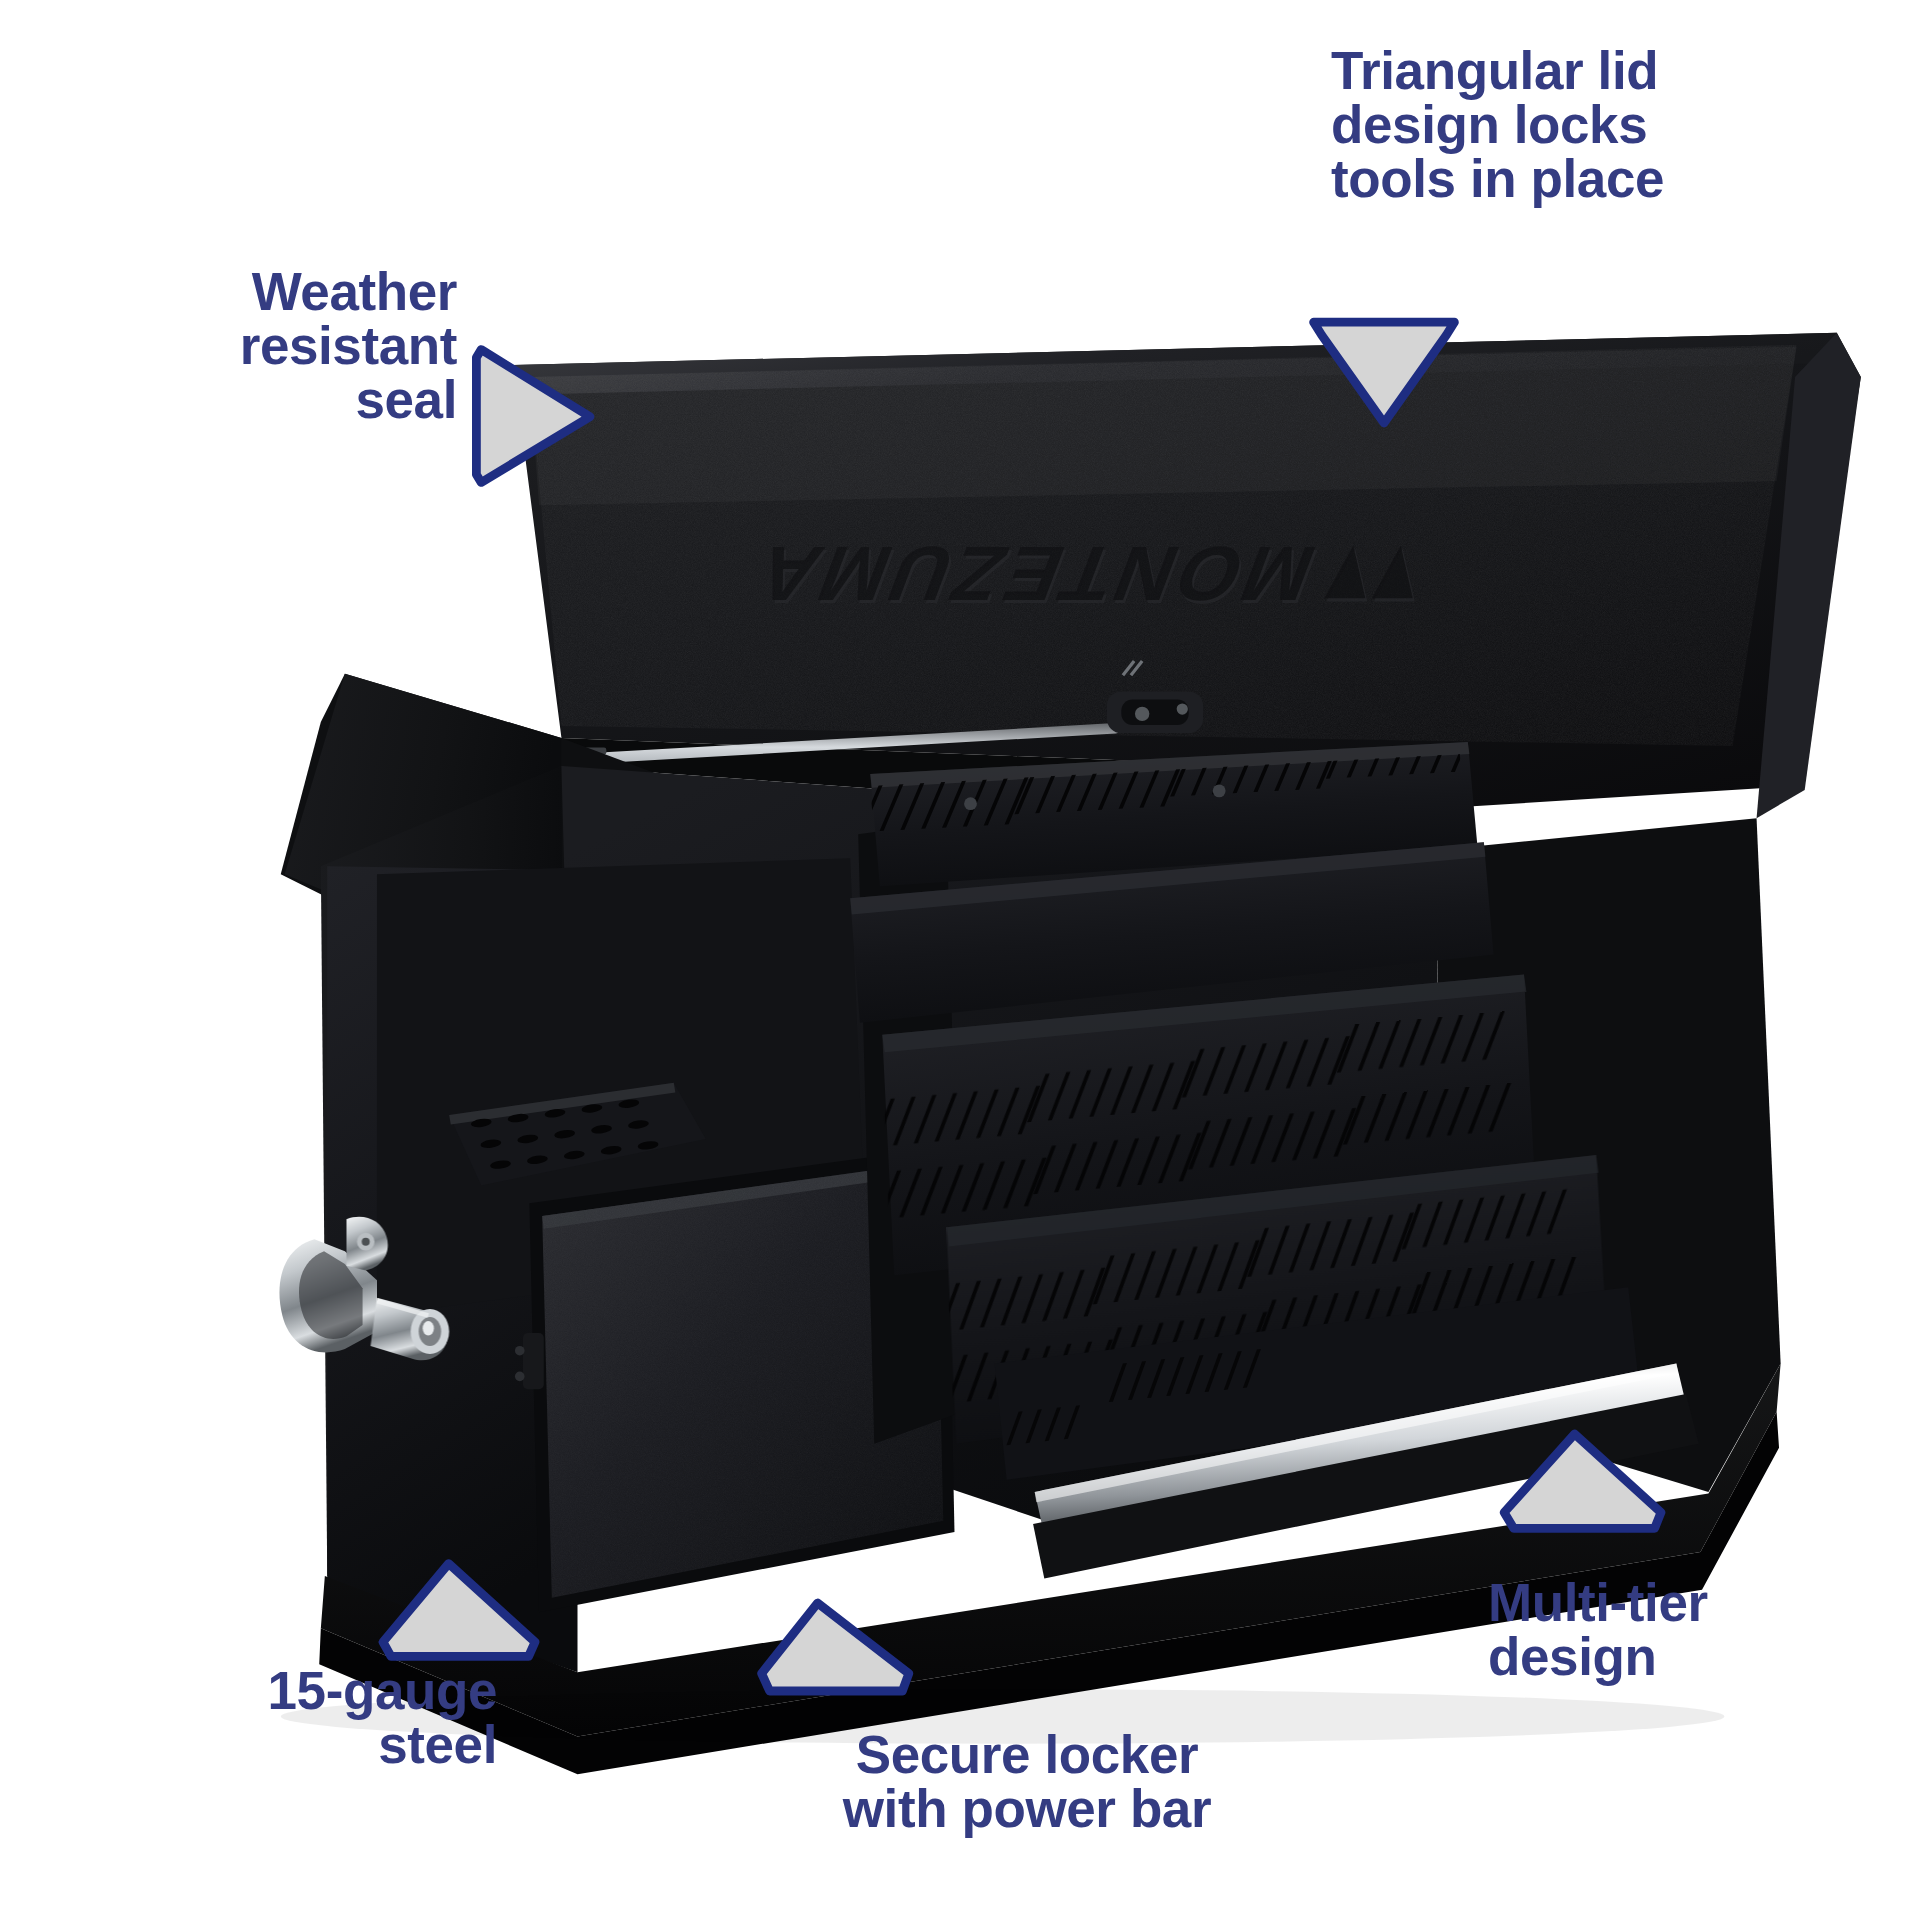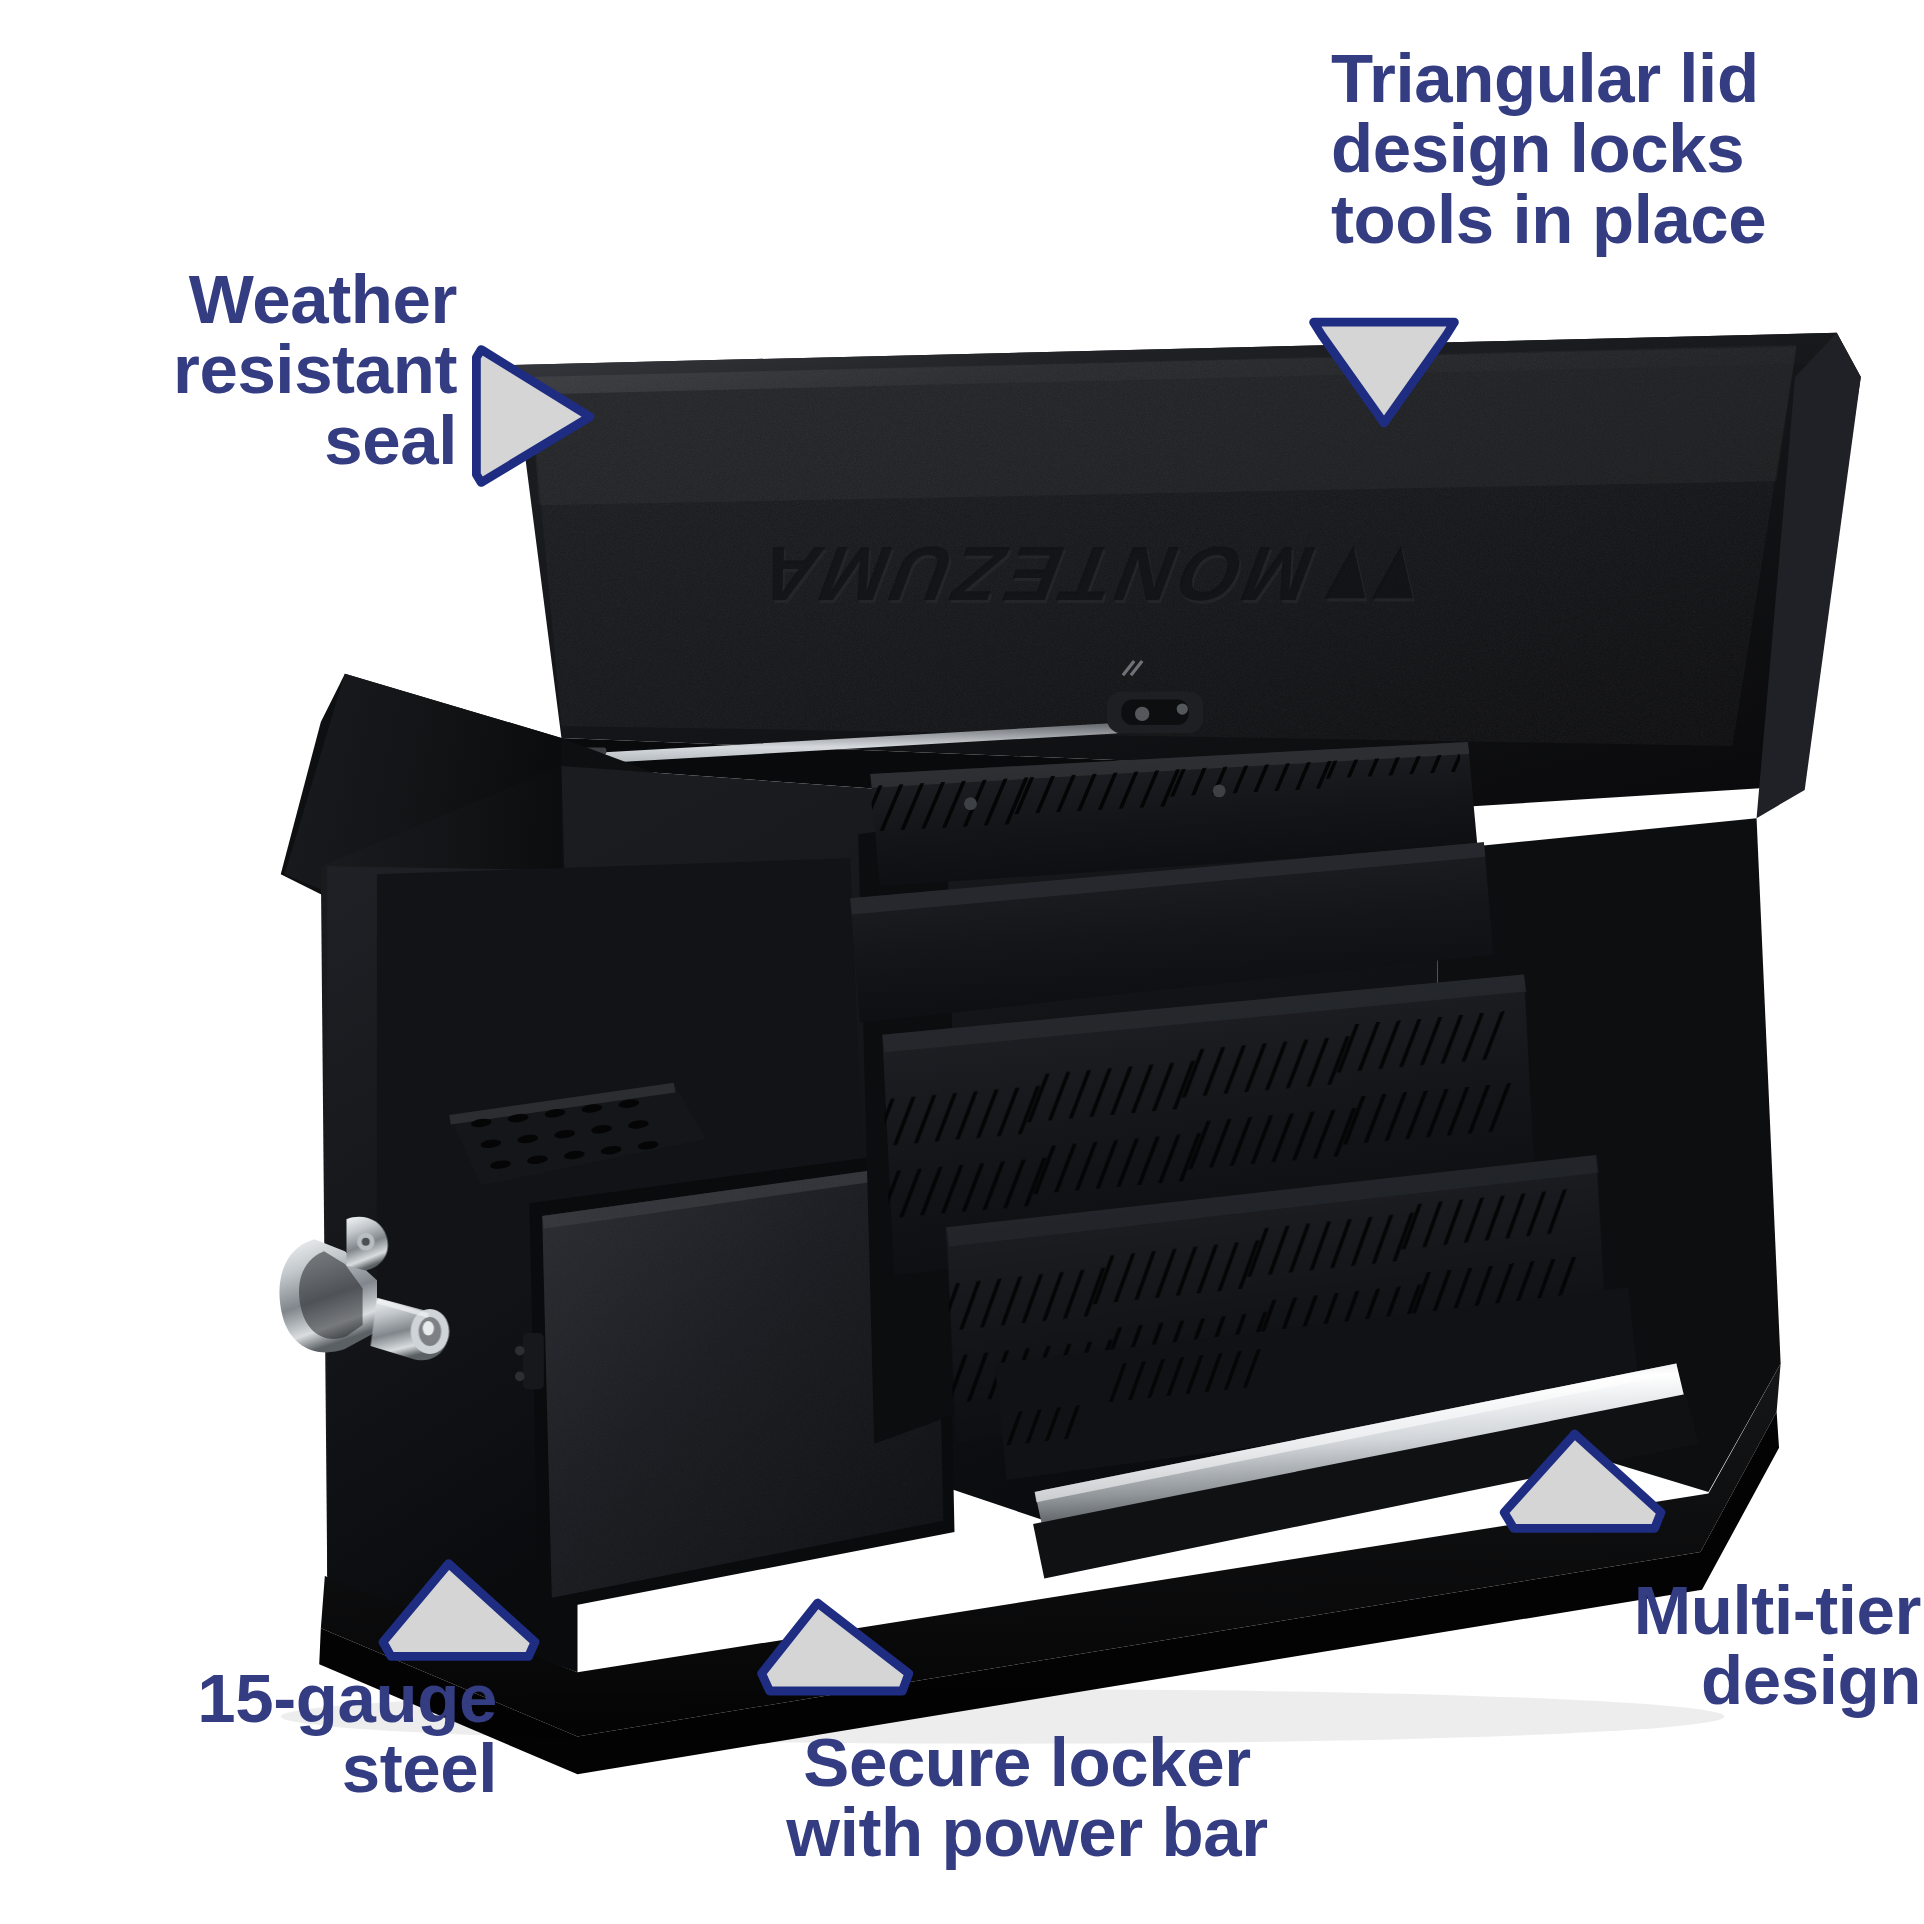--- a/index.html
+++ b/index.html
@@ -13,27 +13,27 @@
   #stage{position:absolute;inset:0;width:1925px;height:1925px;overflow:hidden;background:#fff;}
 
   
   .callout{
     position:absolute;
     color:#343C82;
     font-weight:700;
     line-height:1.02;
     letter-spacing:-0.4px;
     white-space:pre-line;
-    font-size:69px;
+    font-size:53px;
   }
   .callout.tl{left:72px;  top:265px;  width:385px; text-align:right;}
   .callout.tr{left:1331px;top:44px;   width:577px; text-align:left;}
   .callout.bl{left:96px; top:1664px; width:401px; text-align:right;}
   .callout.bc{left:722px; top:1728px; width:610px; text-align:center;}
-  .callout.br{left:1488px;top:1576px; width:433px; text-align:right;}
+  .callout.br{left:1488px;top:1576px; width:433px; text-align:left;}
 
   
   .marker{position:absolute;}
   .marker svg{display:block;overflow:visible;}
 
   
   #product{position:absolute;left:0;top:0;width:1925px;height:1925px;}
   #product svg{display:block;}
 </style>
 </head>

